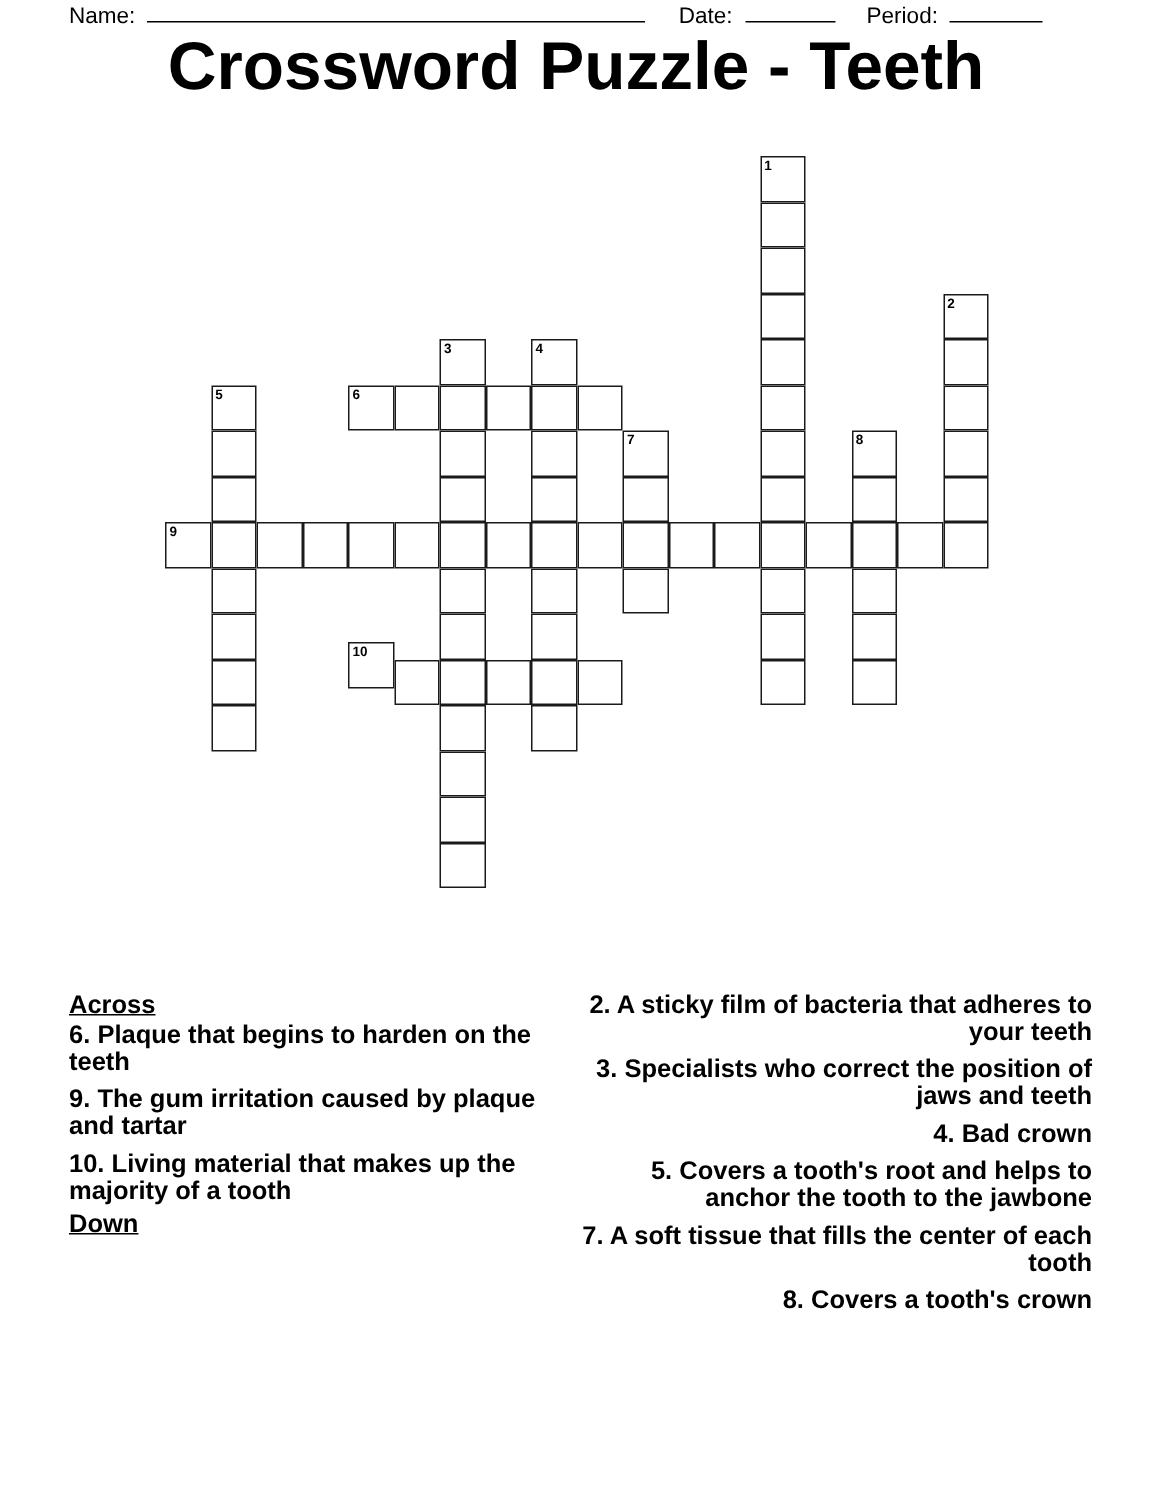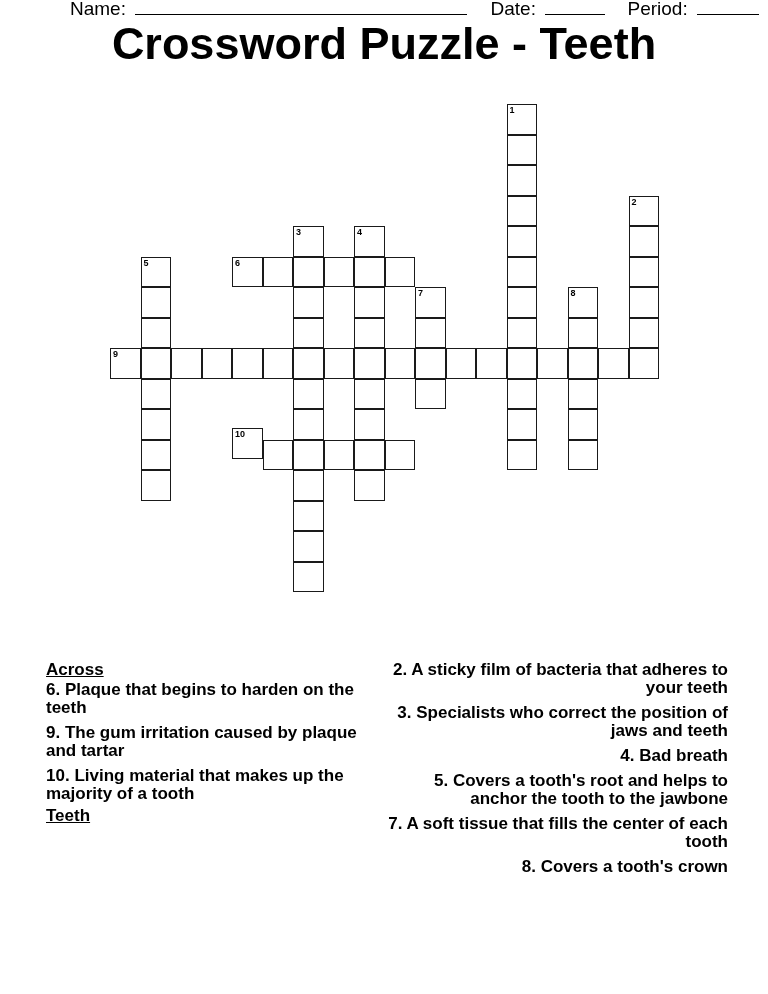--- a/index.html
+++ b/index.html
@@ -1,17 +1,17 @@
 <!DOCTYPE html>
 <html><head>
 <meta charset="utf-8">
 <style>
   html, body { margin: 0; padding: 0; background: #ffffff; }
   body { width: 768px; height: 994px; position: relative; overflow: hidden; font-family: "Liberation Sans", sans-serif; color: #000; }
-  .header-line { position: absolute; top: 0; left: 46px; font-size: 19px; line-height: 18px; white-space: nowrap; font-family: "Liberation Sans", sans-serif; margin-left: 24px; }
+  .header-line { position: absolute; top: 0; left: 46px; font-size: 15px; line-height: 18px; white-space: nowrap; font-family: "Liberation Sans", sans-serif; }
   .header-line span { display: inline-block; }
   .blank { display: inline-block; border-bottom: 1px solid #000; height: 14px; vertical-align: baseline; }
   .title { position: absolute; top: 18px; left: 0; width: 768px; text-align: center; font-size: 45px; font-weight: bold; font-family: "Liberation Sans", sans-serif; letter-spacing: 0px; line-height: 52px; }
   #grid { position: absolute; left: 0; top: 0; width: 768px; height: 640px; }
   .cell { position: absolute; width: 30.5px; height: 30.5px; box-sizing: border-box; border: 1.5px solid #1a1a1a; background: #fff; }
   .cell .num { position: absolute; top: 1px; left: 2px; font-size: 9px; font-weight: bold; line-height: 9px; font-family: "Liberation Sans", sans-serif; }
   .clues { position: absolute; font-family: "Liberation Sans", sans-serif; font-weight: bold; font-size: 17px; line-height: 18px; }
   .clues .heading { text-decoration: underline; margin-bottom: 2px; }
   .clues .clue { margin-bottom: 7px; }
   .clues .clue .cn { font-size: 17px; }
@@ -129,23 +129,23 @@
     <div class="cell" style="left: 262.5px; top: 439.5px;"></div>
     <div class="cell" style="left: 323.5px; top: 439.5px;"></div>
     <div class="cell" style="left: 384.5px; top: 439.5px;"></div>
   </div>
 
 <div class="clues" id="col-left">
   <div class="heading">Across</div>
   <div class="clue"><span class="cn">6.</span> <span>Plaque that begins to harden on the teeth</span></div>
   <div class="clue"><span class="cn">9.</span> <span>The gum irritation caused by plaque and tartar</span></div>
   <div class="clue" style="margin-bottom:4px;"><span class="cn">10.</span> <span>Living material that makes up the majority of a tooth</span></div>
-  <div class="heading">Teeth</div>
+  <div class="heading">Down</div>
 </div>
 
 <div class="clues" id="col-right">
   <div class="clue"><span class="cn">2.</span> <span>A sticky film of bacteria that adheres to your teeth</span></div>
   <div class="clue"><span class="cn">3.</span> <span>Specialists who correct the position of jaws and teeth</span></div>
-  <div class="clue"><span class="cn">4.</span> <span>Bad breath</span></div>
+  <div class="clue"><span class="cn">4.</span> <span>Bad crown</span></div>
   <div class="clue"><span class="cn">5.</span> <span>Covers a tooth's root and helps to anchor the tooth to the jawbone</span></div>
   <div class="clue"><span class="cn">7.</span> <span>A soft tissue that fills the center of each tooth</span></div>
   <div class="clue"><span class="cn">8.</span> <span>Covers a tooth's crown</span></div>
 </div>
 
 </body></html>

